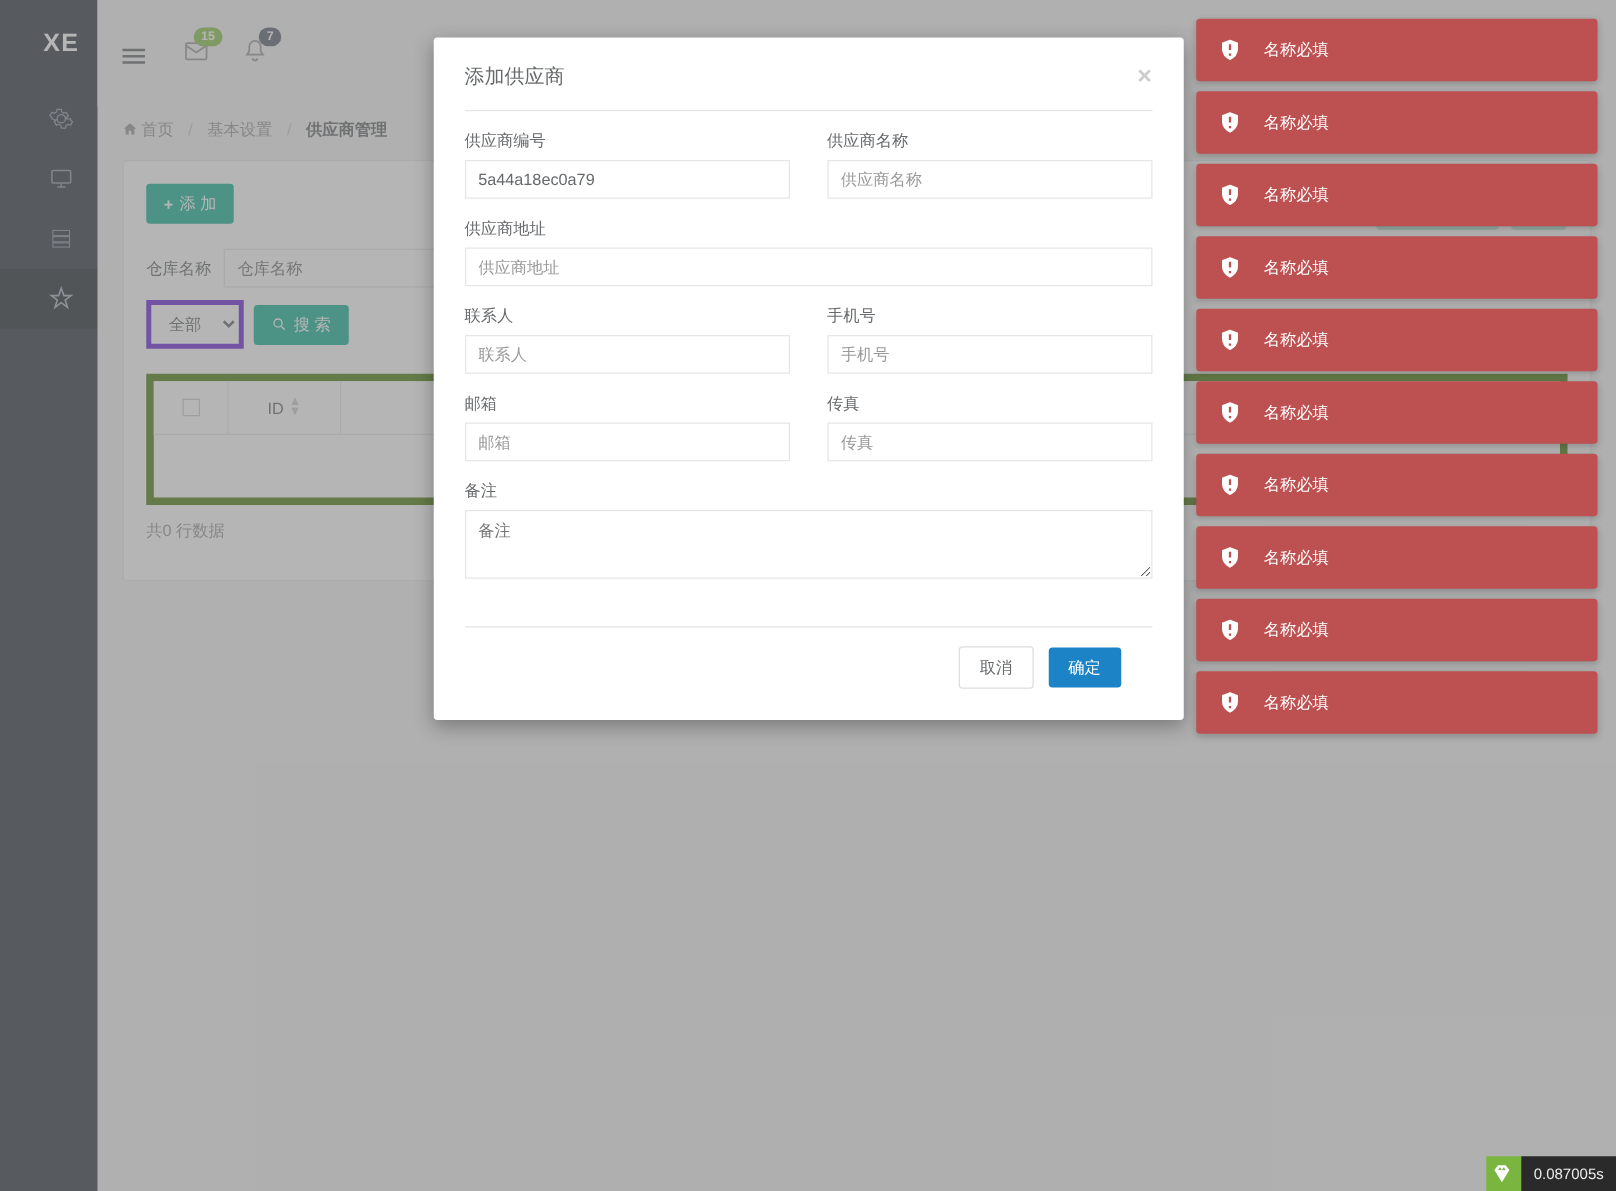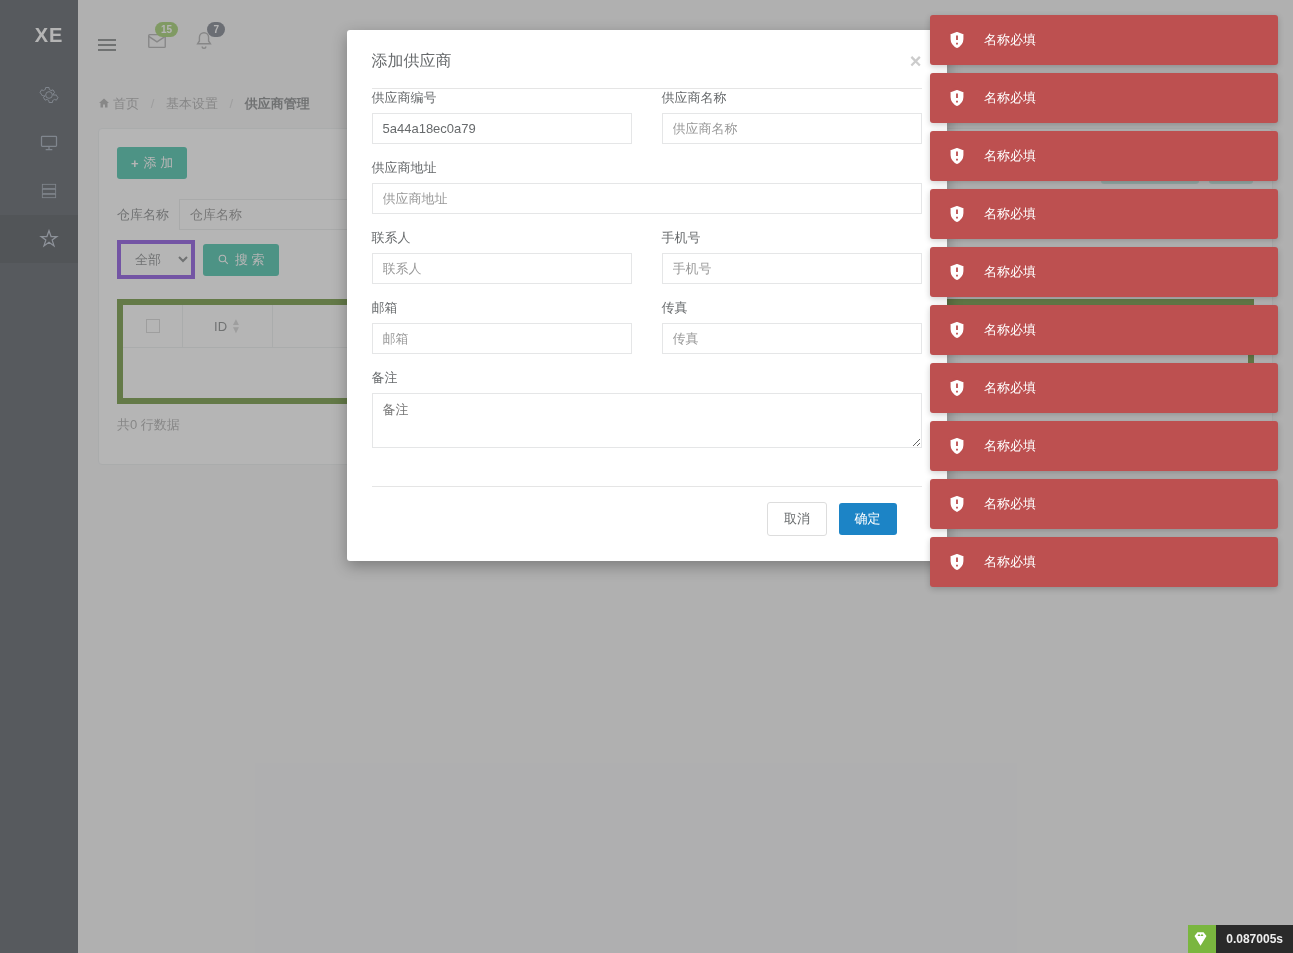--- a/index.html
+++ b/index.html
@@ -63,29 +63,29 @@
 .mrow { display: flex; gap: 30px; margin-bottom: 15px; }
 .mcol { flex: 1; }
 .mlabel { font-size: 13px; color: #676a6c; margin-bottom: 6px; display: block; }
 .minput { width: 100%; border: 1px solid #e5e6e7; padding: 7px 10px; font-size: 13px; color: #676a6c; }
 .minput::placeholder { color: #999; }
 .mtextarea { width: 100%; border: 1px solid #e5e6e7; padding: 7px 10px; font-size: 13px; resize: both; min-height: 55px; }
 .modal-footer { padding: 15px 25px 25px; text-align: right; border-top: 1px solid #e5e5e5; margin: 10px 25px 0; }
 .modal-footer .btn { margin-left: 8px; padding: 7px 16px; }
 
 
-.toasts { position: absolute; right: 15px; top: 15px; z-index: 300; width: 348px; }
+.toasts { position: absolute; right: 15px; top: 15px; z-index: 300; width: 321px; }
 .toast { background: #bd5050; color: #fff; border-radius: 3px; padding: 14px 16px; margin-bottom: 8px; display: flex; align-items: center; box-shadow: 0 2px 6px rgba(0,0,0,.2); }
 .toast svg { width: 22px; height: 22px; fill: #fff; margin-right: 16px; flex-shrink: 0; }
 .toast-text { font-size: 13px; }
 
 .perf { position: absolute; right: 0; bottom: 0; display: flex; align-items: center; z-index: 400; }
 .perf-badge { width: 28px; height: 28px; background: #7ab63f; display: flex; align-items: center; justify-content: center; }
 .perf-badge svg { width: 18px; height: 18px; fill: #fff; }
-.perf-time { background: #2a2a2a; color: #eee; padding: 0 10px; height: 28px; display: flex; align-items: center; font-size: 12px; font-weight: bold; }
+.perf-time { background: #2a2a2a; color: #eee; padding: 0 10px; height: 28px; display: flex; align-items: center; font-size: 12px; }
 
 .hidden-toolbar { position: absolute; right: 40px; top: 155px; display: flex; gap: 10px; opacity: .3; }
 .hidden-toolbar .btn { font-size: 12px; }
 .btn-teal { background: #1ab394; color: #fff; padding: 6px 10px; }
 .header-right { position: absolute; right: 20px; top: 30px; display: flex; align-items: center; gap: 10px; color: #999; }
 .header-right svg { width: 16px; height: 16px; fill: #999; }
 </style>
 </head>
 <body>
 
@@ -211,21 +211,21 @@
 
 <div class="backdrop"></div>
 
 <div class="modal">
   <div class="modal-header">
     <div class="modal-title">添加供应商</div>
     <div class="modal-close">×</div>
   </div>
   <hr class="modal-hr">
   <div class="modal-body">
-    <div class="mrow" style="">
+    <div class="mrow" style="margin-top:15px">
       <div class="mcol">
         <label class="mlabel">供应商编号</label>
         <input class="minput" value="5a44a18ec0a79" style="">
       </div>
       <div class="mcol">
         <label class="mlabel">供应商名称</label>
         <input class="minput" placeholder="供应商名称" style="">
       </div>
     </div>
     <div class="mrow">

